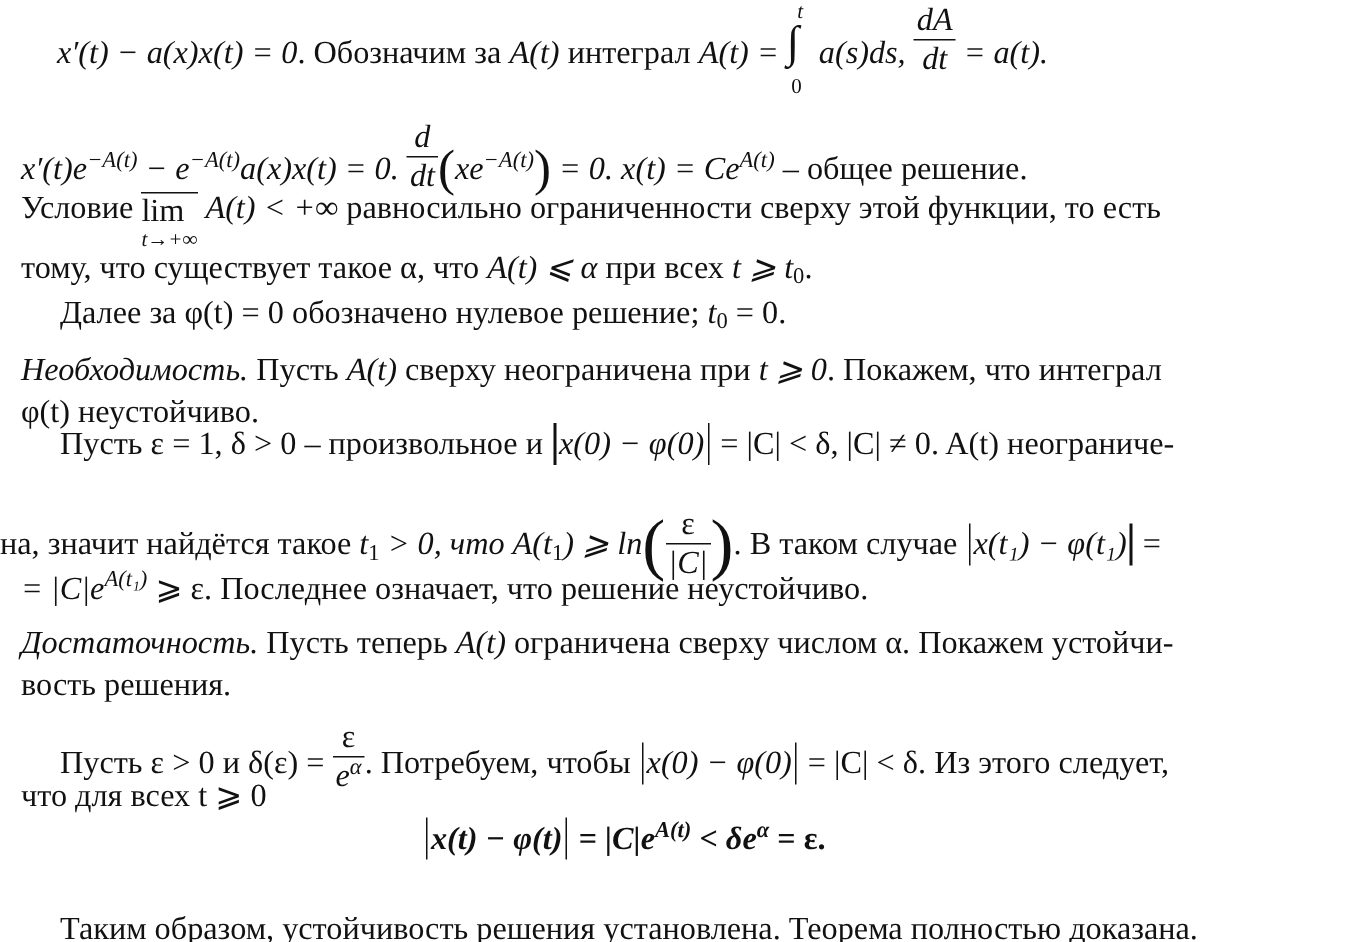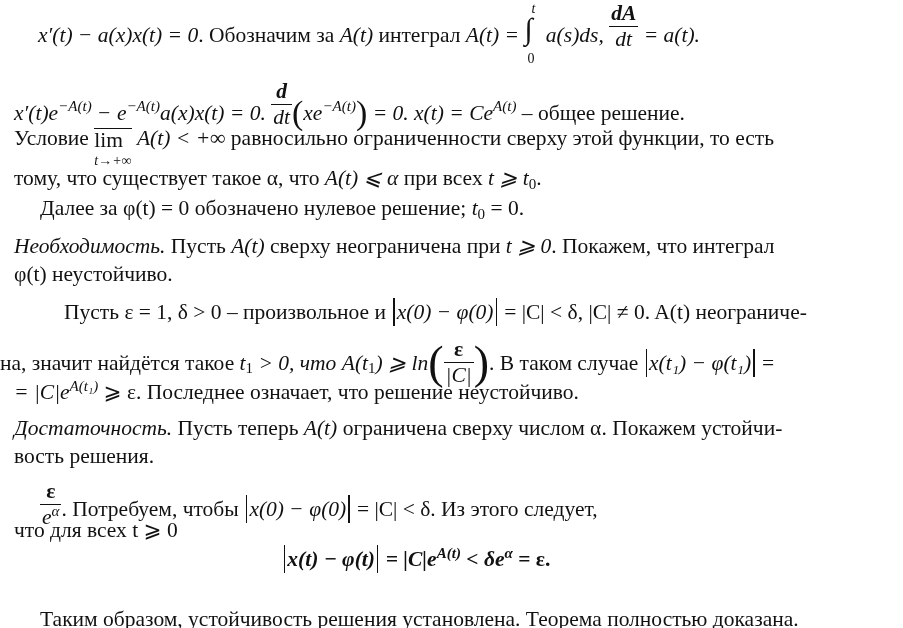--- a/index.html
+++ b/index.html
@@ -6,21 +6,21 @@
   body {
     width: 903px; height: 628px; overflow: hidden; position: relative;
     font-family: "Liberation Serif", "DejaVu Serif", serif;
     font-size: 21.5px; color: #111111;
   }
   .line { position: absolute; white-space: nowrap; line-height: 1; }
   .m { font-style: italic; }
   sup { font-size: 0.7em; vertical-align: 0.55em; line-height: 0; }
   sub { font-size: 0.7em; vertical-align: -0.25em; line-height: 0; }
   .frac { display: inline-block; vertical-align: middle; text-align: center; position: relative; }
-  .frac .num { display: block; padding: 0 2px; line-height: 1.1; font-weight: bold; }
+  .frac .num { display: block; padding: 0 2px; line-height: 1.1; }
   .frac .den { display: block; border-top: 1.2px solid #111; padding: 0 2px; line-height: 1.15; }
   .intg { display: inline-block; position: relative; vertical-align: middle; width: 16px; height: 50px; }
   .intg .sym { position: absolute; left: 0; top: 6px; font-size: 30px; font-style: normal; }
   .intg .upl { position: absolute; left: 7px; top: -6px; font-size: 14px; font-style: italic; }
   .intg .lol { position: absolute; left: 3px; top: 44px; font-size: 14px; font-style: normal; }
   .bigp { font-size: 34px; font-style: normal; vertical-align: middle; line-height: 0; position: relative; top: -2px; }
   .bigbar { display: inline-block; width: 1.3px; background: #111; height: 28px; vertical-align: middle; margin: 0 2px; position: relative; top: -2px; }
   .lim { display: inline-block; position: relative; vertical-align: top; text-align: left; }
   .lim .word { display: block; border-top: 1.3px solid #111; padding-top: 1px; font-style: normal; }
   .lim .under { display: block; font-size: 14px; font-style: italic; margin-top: 2px; }
@@ -55,42 +55,42 @@
 </div>
 
 <div class="line" style="left:14px; top:236px;">
   <span class="m">Необходимость.</span><span>  Пусть </span><span class="m">A(t)</span><span> сверху неограничена при </span><span class="m">t ⩾ 0</span><span>. Покажем, что интеграл</span>
 </div>
 
 <div class="line" style="left:14px; top:264px;">
   <span>φ(t) неустойчиво.</span>
 </div>
 
-<div class="line" style="left:40px; top:300px;margin-left:24px;">
+<div class="line" style="left:40px; top:284px;">
   <span>Пусть ε = 1, δ &gt; 0 – произвольное и </span><span class="bigbar"></span><span class="m">x(0) − φ(0)</span><span class="bigbar"></span><span> = |C| &lt; δ, |C| ≠ 0. A(t) неограниче-</span>
 </div>
 
 <div class="line" style="left:0; top:340px;">
   <span>на, значит найдётся такое </span><span class="m">t</span><sub>1</sub><span class="m"> &gt; 0, что A(t</span><sub>1</sub><span class="m">) ⩾ ln</span><span class="bigp" style="font-size:46px;">(</span><span class="frac" style="top:-2px;"><span class="num">ε</span><span class="den m">|C|</span></span><span class="bigp" style="font-size:46px;">)</span><span>. В таком случае </span><span class="bigbar"></span><span class="m">x(t₁) − φ(t₁)</span><span class="bigbar"></span><span> =</span>
 </div>
 
 <div class="line" style="left:14px; top:382px;">
   <span class="m">= |C|e</span><sup class="m">A(t₁)</sup><span> ⩾ ε. Последнее означает, что решение неустойчиво.</span>
 </div>
 
 <div class="line" style="left:14px; top:418px;">
   <span class="m">Достаточность.</span><span>  Пусть теперь </span><span class="m">A(t)</span><span> ограничена сверху числом α. Покажем устойчи-</span>
 </div>
 
 <div class="line" style="left:14px; top:446px;">
   <span>вость решения.</span>
 </div>
 
 <div class="line" style="left:40px; top:486px;">
-  <span class="frac" style="top:-6px;"><span class="num">ε</span><span class="den m"><span>e</span><sup>α</sup></span></span><span>. Потребуем, чтобы </span><span class="bigbar"></span><span class="m">x(0) − φ(0)</span><span class="bigbar"></span><span> = |C| &lt; δ. Из этого следует,</span>
+  <span>Пусть ε &gt; 0 и δ(ε) = </span><span class="frac" style="top:-6px;"><span class="num">ε</span><span class="den m"><span>e</span><sup>α</sup></span></span><span>. Потребуем, чтобы </span><span class="bigbar"></span><span class="m">x(0) − φ(0)</span><span class="bigbar"></span><span> = |C| &lt; δ. Из этого следует,</span>
 </div>
 
 <div class="line" style="left:14px; top:520px;">
   <span>что для всех t ⩾ 0</span>
 </div>
 
 <div class="line" style="left:282px; top:547px;font-weight:bold;">
   <span class="bigbar"></span><span class="m">x(t) − φ(t)</span><span class="bigbar"></span><span class="m"> = |C|e</span><sup class="m">A(t)</sup><span class="m"> &lt; δe</span><sup class="m">α</sup><span> = ε.</span>
 </div>
 

